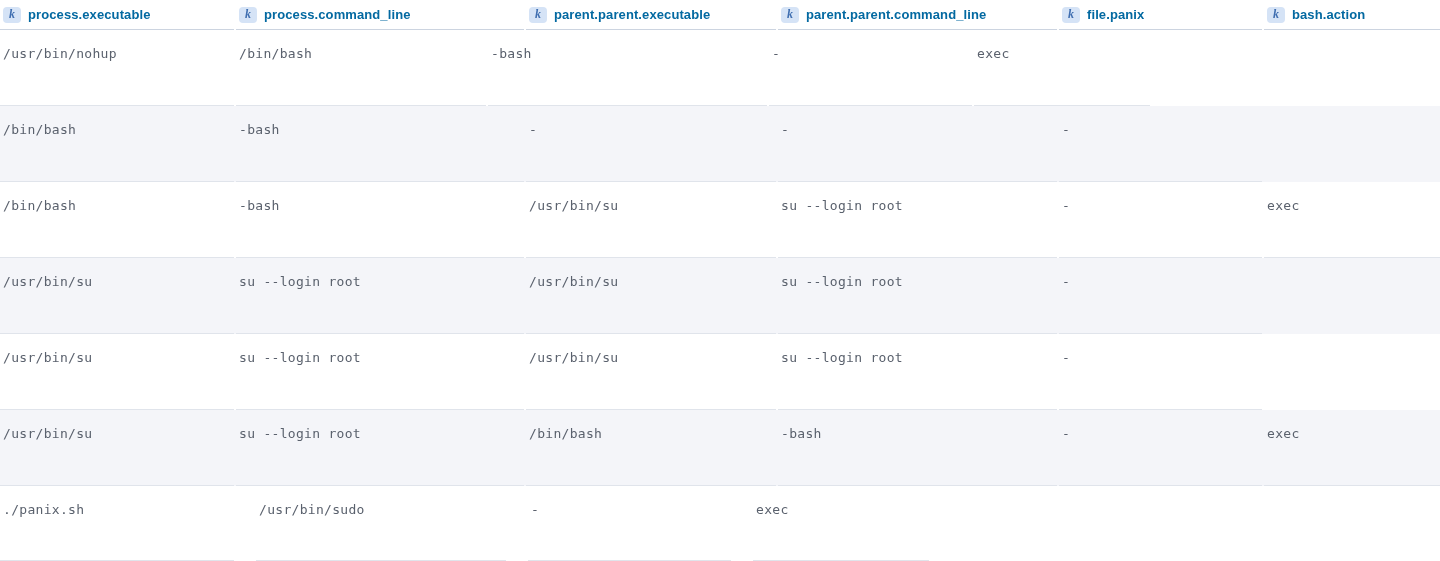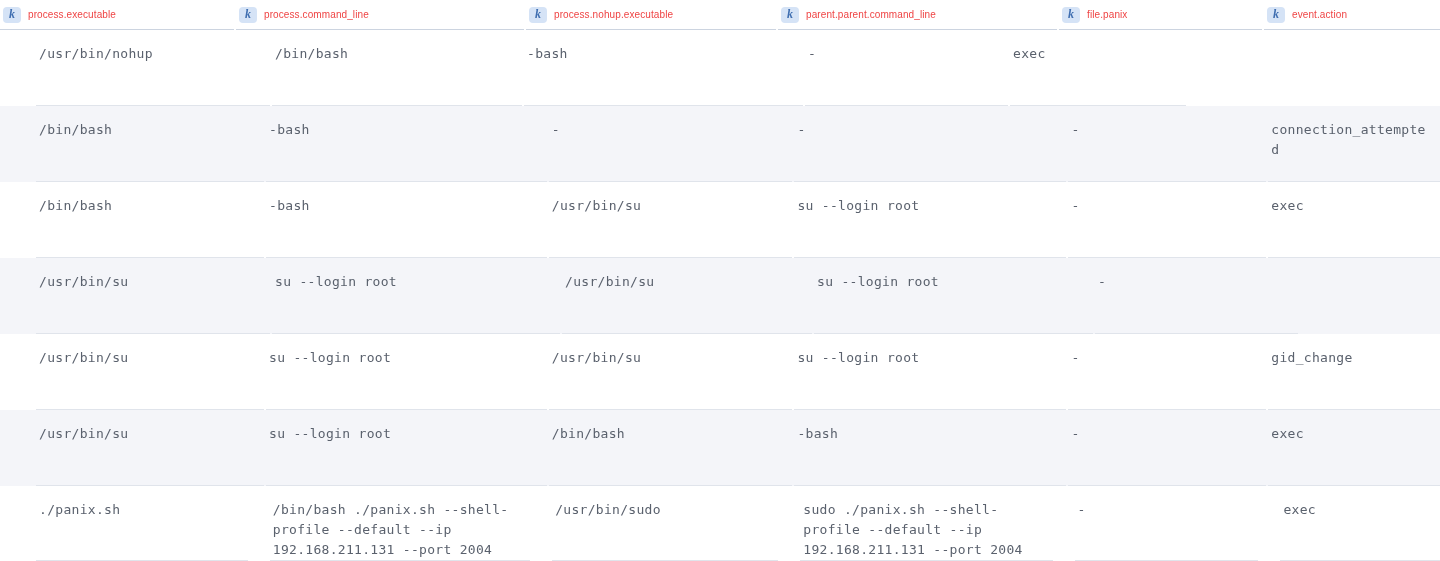--- a/index.html
+++ b/index.html
@@ -3,34 +3,34 @@
 <meta charset="utf-8">
 <style>
   html,body{margin:0;padding:0;background:#fff;}
   #app{
     width:1440px;height:561px;overflow:hidden;background:#fff;
     font-family:"Liberation Sans",sans-serif;position:relative;
   }
   .grid{display:flex;flex-direction:column;width:1440px;}
   .row{display:flex;flex-direction:row;width:1440px;box-sizing:border-box;}
   .header-row{height:30px;background:#fff;}
-  .data-row{height:76px;padding-left:36px;}
+  .data-row{height:76px;}
   .data-row.last{height:75px;overflow:hidden;gap:20px;}
   .data-row.striped{background:#f4f5f9;}
   .cell{
     box-sizing:border-box;margin-right:2px;overflow:hidden;
   }
   .c1{width:234px;} .c2{width:288px;} .c3{width:250px;}
   .c4{width:279px;} .c5{width:203px;} .c6{width:176px;margin-right:0;}
   .header-cell{
     display:flex;align-items:center;gap:7px;height:30px;
     border-bottom:1px solid #ccd4e0;padding-left:3px;cursor:pointer;
   }
   .header-label{
-    font-size:10px;font-weight:normal;color:#ef4444;letter-spacing:.1px;
+    font-size:13px;font-weight:bold;color:#0369a1;letter-spacing:.1px;
     white-space:nowrap;overflow:hidden;
   }
   .type-badge{
     flex:0 0 auto;width:18px;height:15px;border-radius:4px;background:#d5e3f6;
     display:flex;align-items:center;justify-content:center;
     font-family:"Liberation Serif",serif;font-style:italic;font-weight:bold;
     font-size:12px;color:#3f6eb0;line-height:1;padding-bottom:1px;
   }
   .data-cell{
     border-bottom:1px solid #e0e4eb;
@@ -50,51 +50,50 @@
       <div class="cell c1 header-cell">
         <span class="type-badge">k</span>
         <span class="header-label">process.executable</span>
       </div>
       <div class="cell c2 header-cell">
         <span class="type-badge">k</span>
         <span class="header-label">process.command_line</span>
       </div>
       <div class="cell c3 header-cell">
         <span class="type-badge">k</span>
-        <span class="header-label">process.nohup.executable</span>
+        <span class="header-label">parent.parent.executable</span>
       </div>
       <div class="cell c4 header-cell">
         <span class="type-badge">k</span>
         <span class="header-label">parent.parent.command_line</span>
       </div>
       <div class="cell c5 header-cell">
         <span class="type-badge">k</span>
         <span class="header-label">file.panix</span>
       </div>
       <div class="cell c6 header-cell">
         <span class="type-badge">k</span>
-        <span class="header-label">event.action</span>
+        <span class="header-label">bash.action</span>
       </div>
     </div>
 
     <div class="row data-row">
       <div class="cell c1 data-cell">/usr/bin/nohup</div>
       <div class="cell c3 data-cell">/bin/bash</div>
       <div class="cell c4 data-cell">-bash</div>
       <div class="cell c5 data-cell">-</div>
       <div class="cell c6 data-cell">exec</div>
     </div>
 
     <div class="row data-row striped">
       <div class="cell c1 data-cell">/bin/bash</div>
       <div class="cell c2 data-cell">-bash</div>
       <div class="cell c3 data-cell">-</div>
       <div class="cell c4 data-cell">-</div>
       <div class="cell c5 data-cell">-</div>
-      <div class="cell c6 data-cell">connection_attempted</div>
     </div>
 
     <div class="row data-row">
       <div class="cell c1 data-cell">/bin/bash</div>
       <div class="cell c2 data-cell">-bash</div>
       <div class="cell c3 data-cell">/usr/bin/su</div>
       <div class="cell c4 data-cell">su --login root</div>
       <div class="cell c5 data-cell">-</div>
       <div class="cell c6 data-cell">exec</div>
     </div>
@@ -106,35 +105,32 @@
       <div class="cell c4 data-cell">su --login root</div>
       <div class="cell c5 data-cell">-</div>
     </div>
 
     <div class="row data-row">
       <div class="cell c1 data-cell">/usr/bin/su</div>
       <div class="cell c2 data-cell">su --login root</div>
       <div class="cell c3 data-cell">/usr/bin/su</div>
       <div class="cell c4 data-cell">su --login root</div>
       <div class="cell c5 data-cell">-</div>
-      <div class="cell c6 data-cell">gid_change</div>
     </div>
 
     <div class="row data-row striped">
       <div class="cell c1 data-cell">/usr/bin/su</div>
       <div class="cell c2 data-cell">su --login root</div>
       <div class="cell c3 data-cell">/bin/bash</div>
       <div class="cell c4 data-cell">-bash</div>
       <div class="cell c5 data-cell">-</div>
       <div class="cell c6 data-cell">exec</div>
     </div>
 
     <div class="row data-row last">
       <div class="cell c1 data-cell">./panix.sh</div>
-      <div class="cell c2 data-cell">/bin/bash ./panix.sh --shell-profile --default --ip 192.168.211.131 --port 2004</div>
       <div class="cell c3 data-cell">/usr/bin/sudo</div>
-      <div class="cell c4 data-cell">sudo ./panix.sh --shell-profile --default --ip 192.168.211.131 --port 2004</div>
       <div class="cell c5 data-cell">-</div>
       <div class="cell c6 data-cell">exec</div>
     </div>
 
   </div>
 </div>
 
 </body></html>

